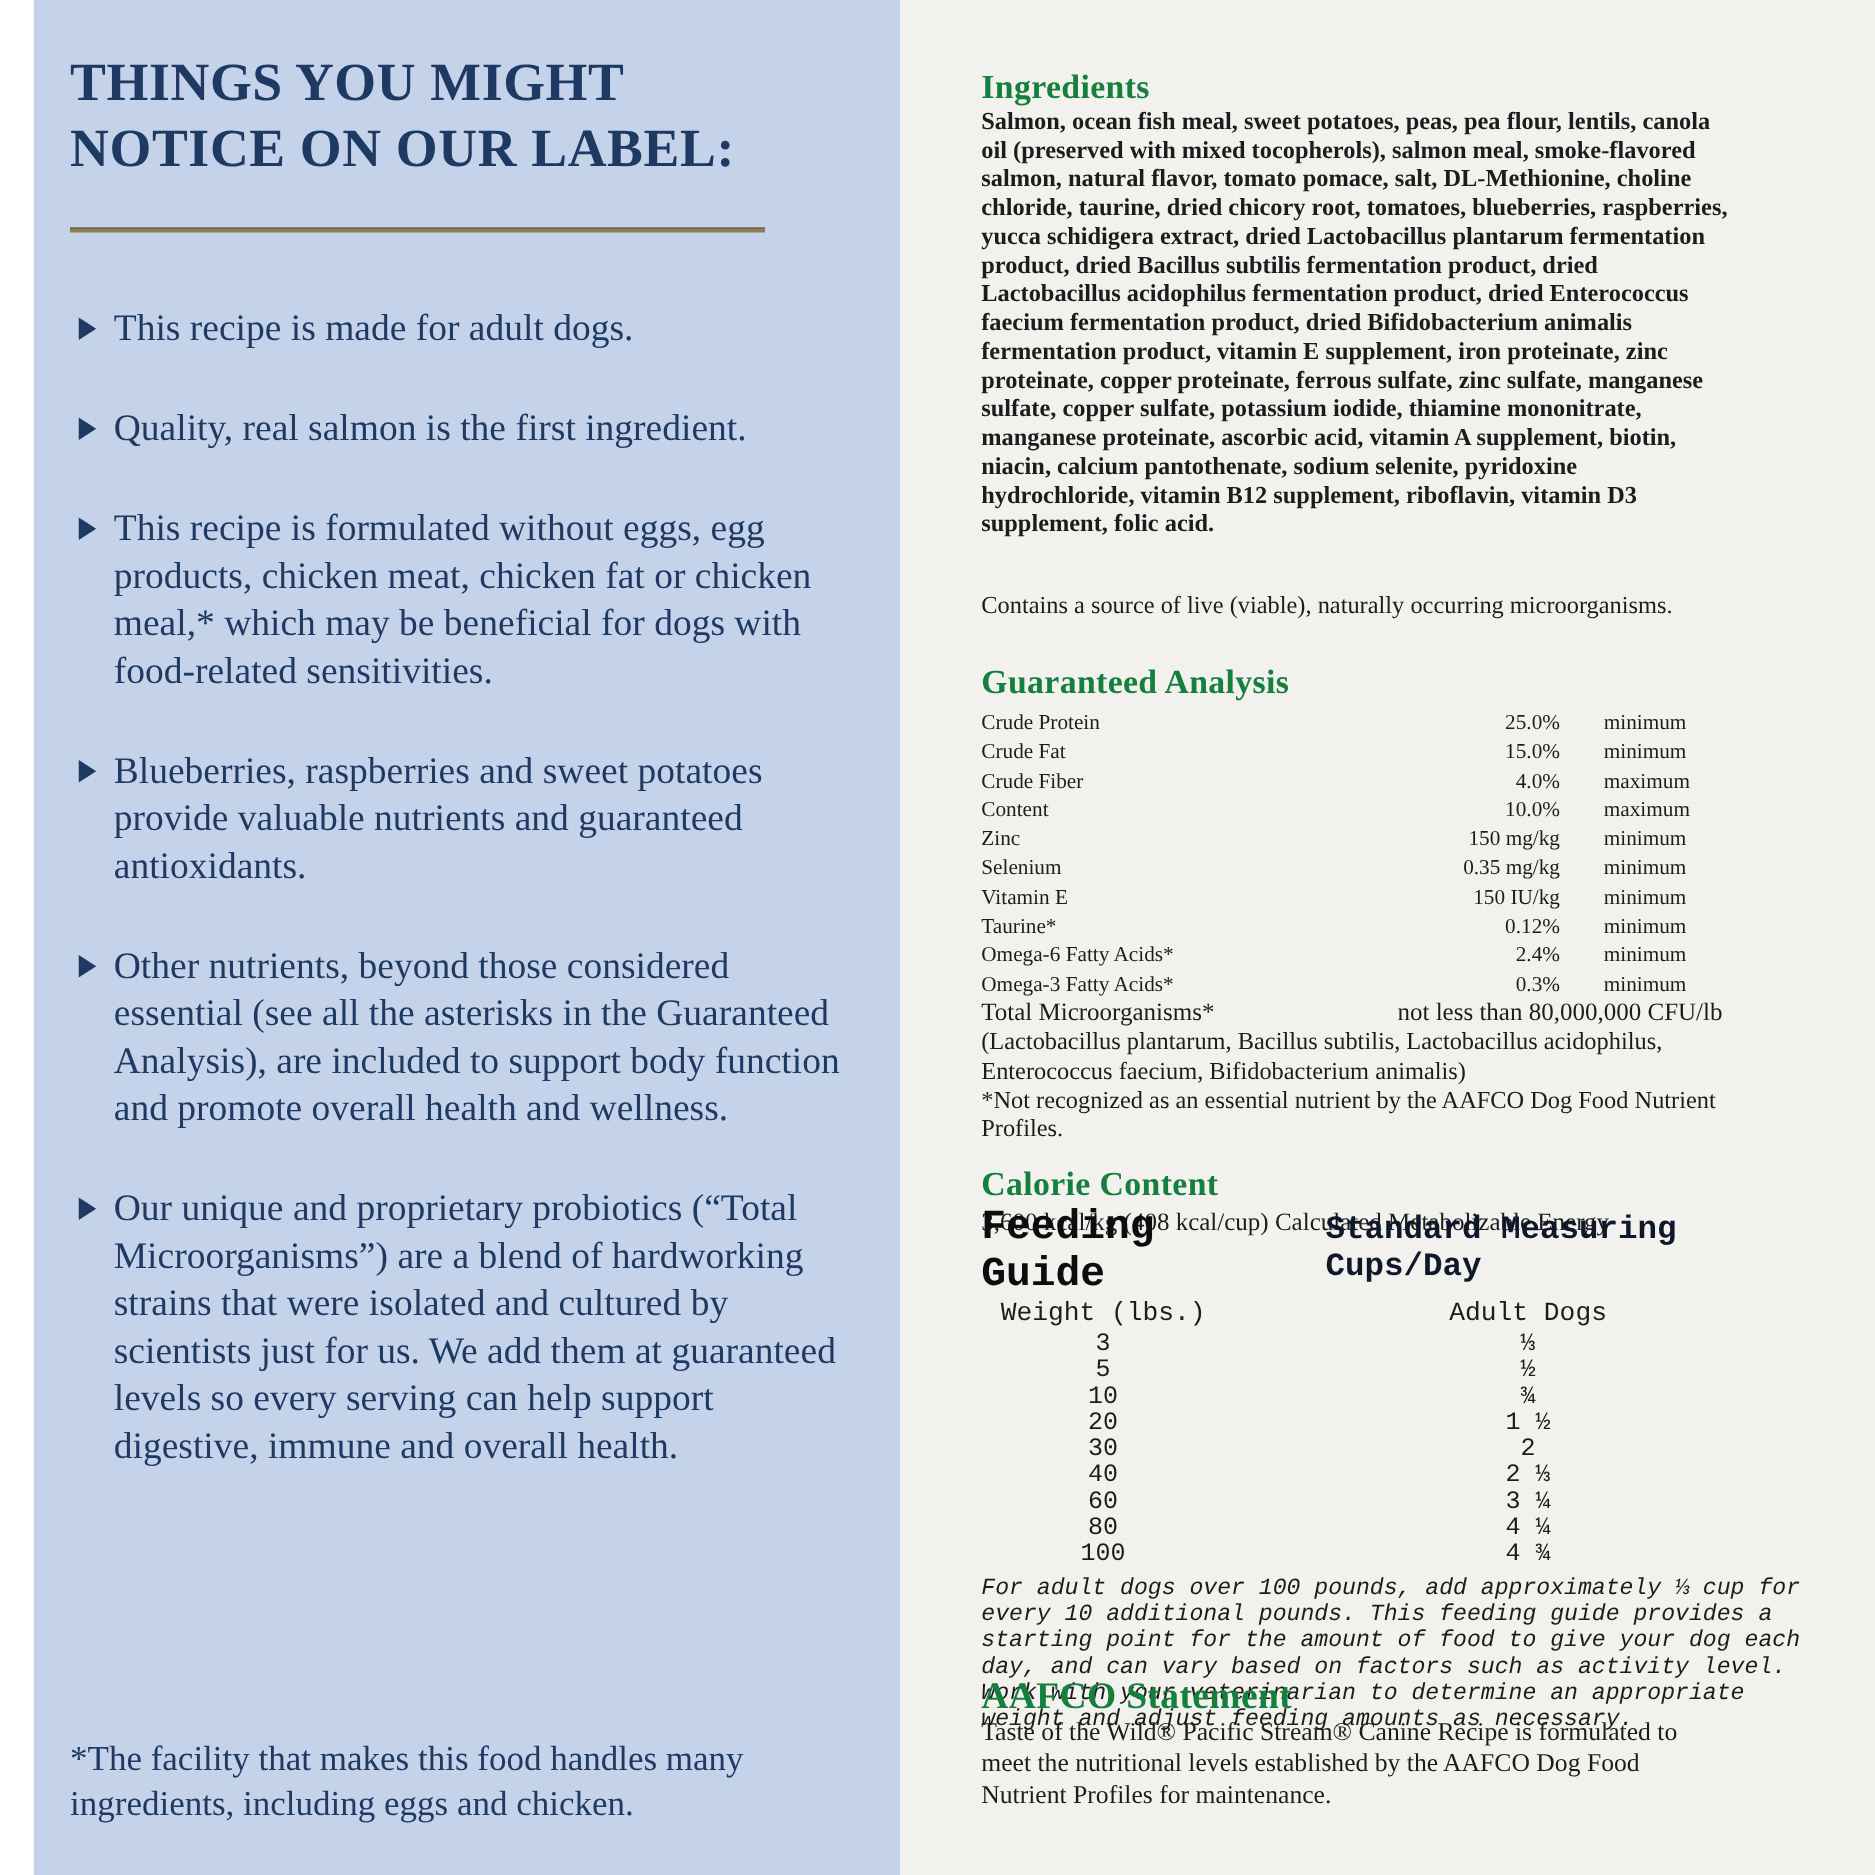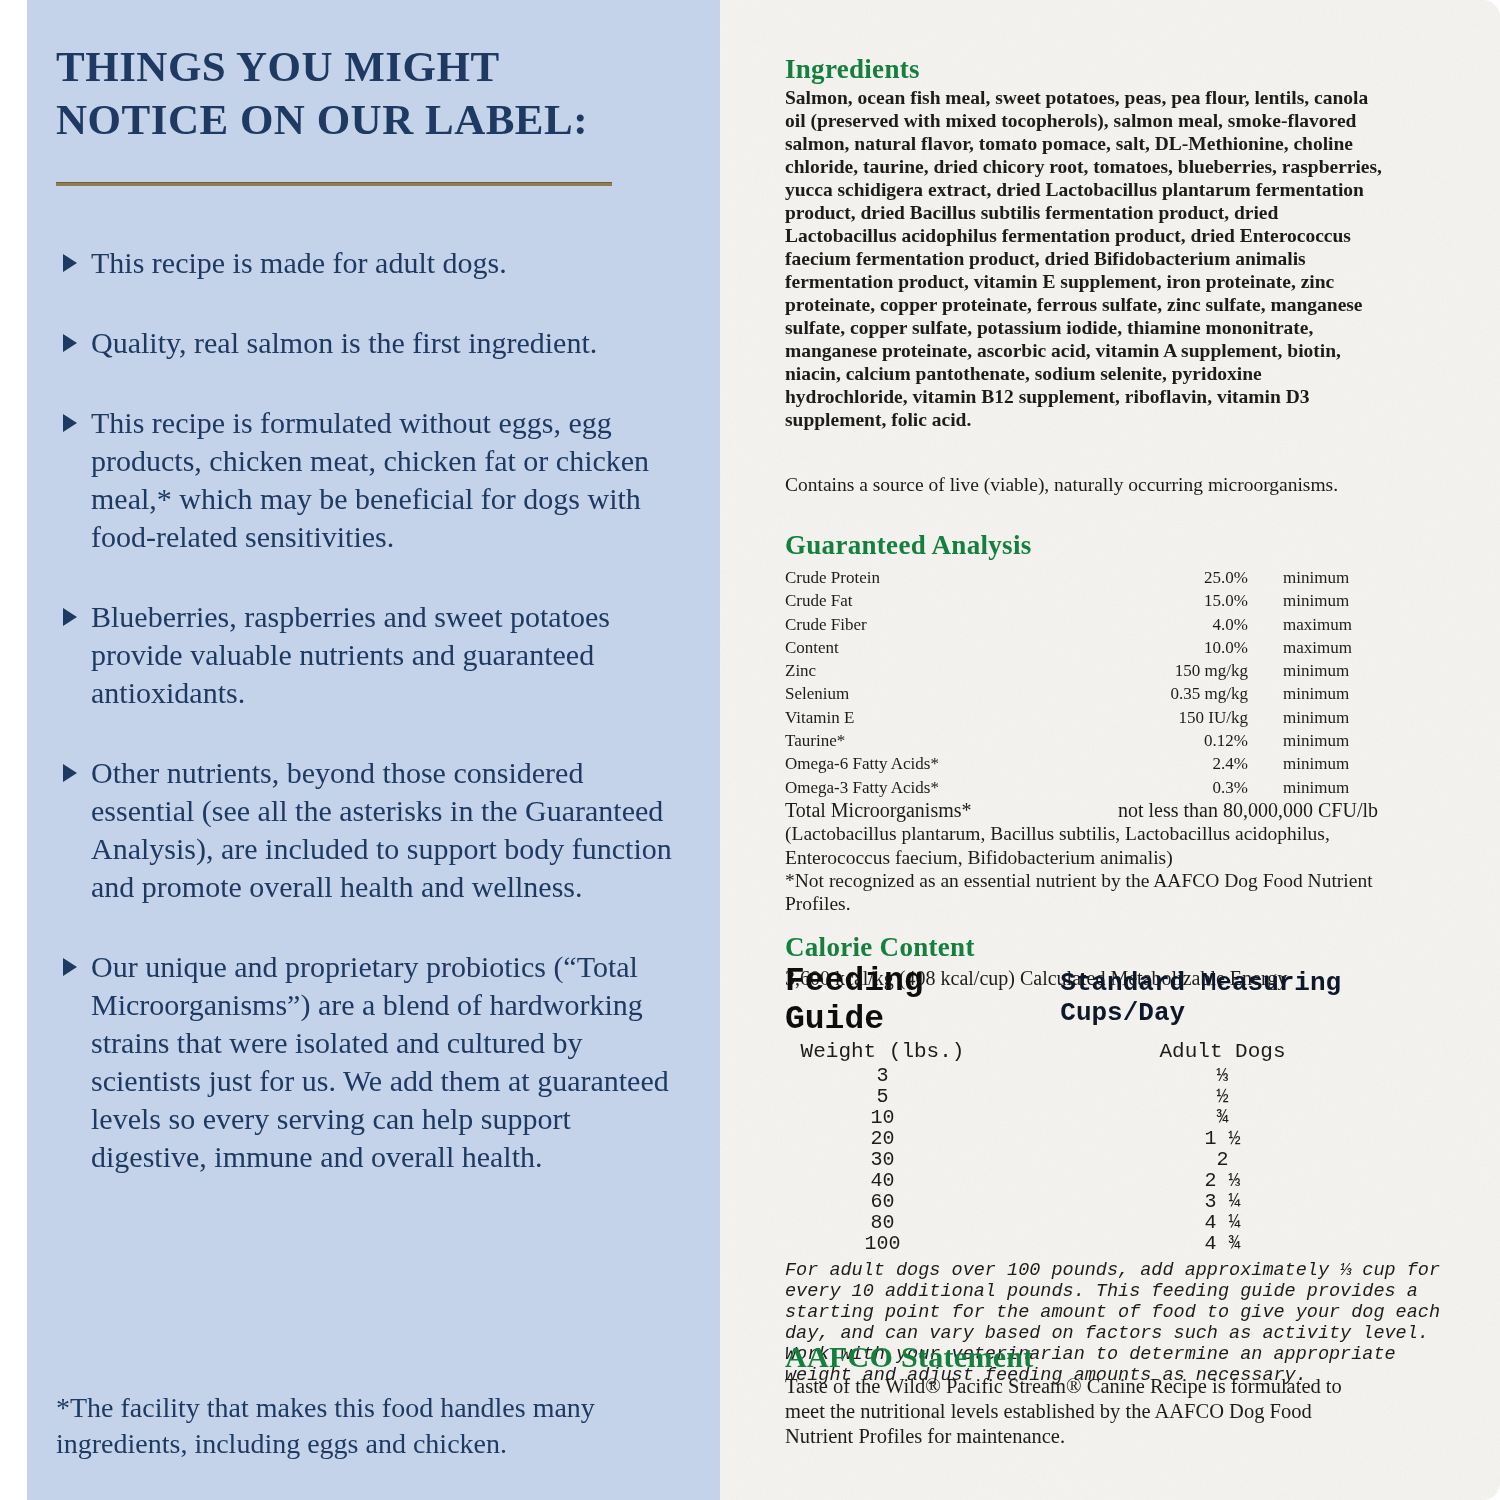--- a/index.html
+++ b/index.html
@@ -1,21 +1,20 @@
 <!DOCTYPE html>
 <html><head>
 <meta charset="utf-8">
 <style>
   * { margin:0; padding:0; box-sizing:border-box; }
   html,body { background:#ffffff; }
   .page {
     position:relative; width:1500px; height:1500px; overflow:hidden;
     font-family:"Liberation Serif","DejaVu Serif",serif;
     background:#ffffff;
-    border-radius:17px;
   }
   
   .left-panel {
     position:absolute; left:27px; top:0; width:693px; height:1500px;
     background:#c4d3e9; color:#1e3a63;
     display:flex; flex-direction:column;
     padding:40px 38px 38px 29px;
   }
   .left-heading {
     font-size:43px; font-weight:bold; line-height:53px; letter-spacing:0.5px;

